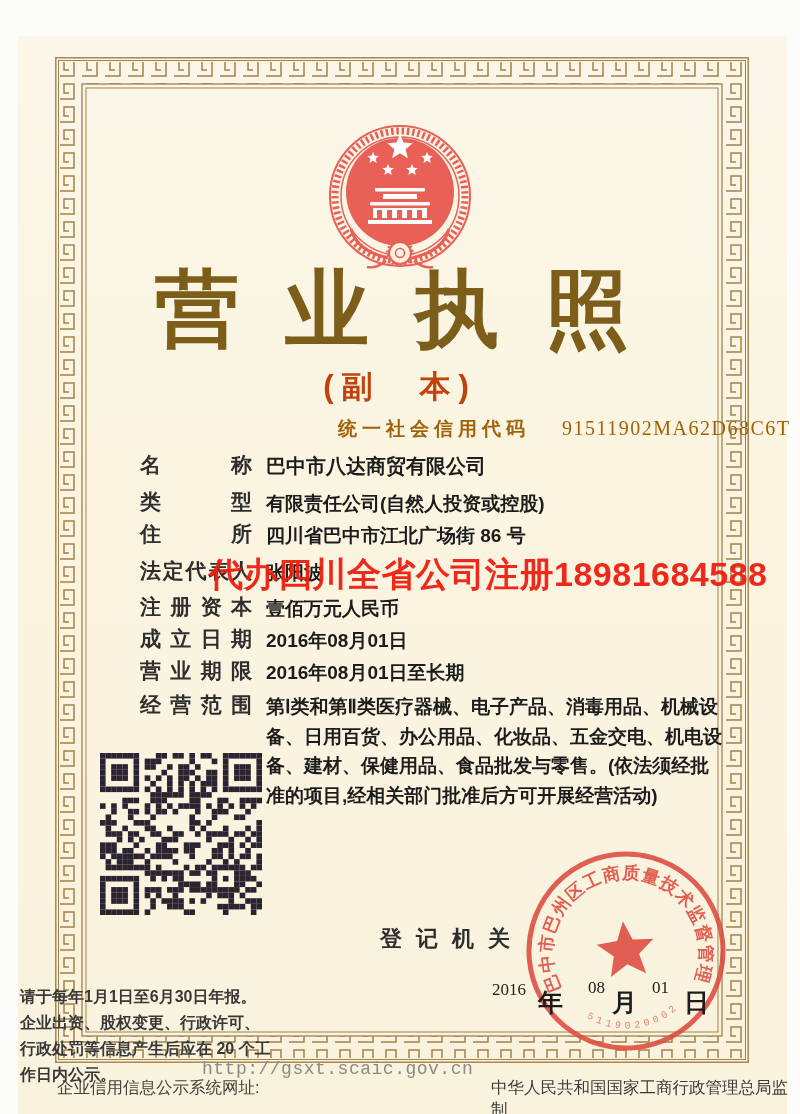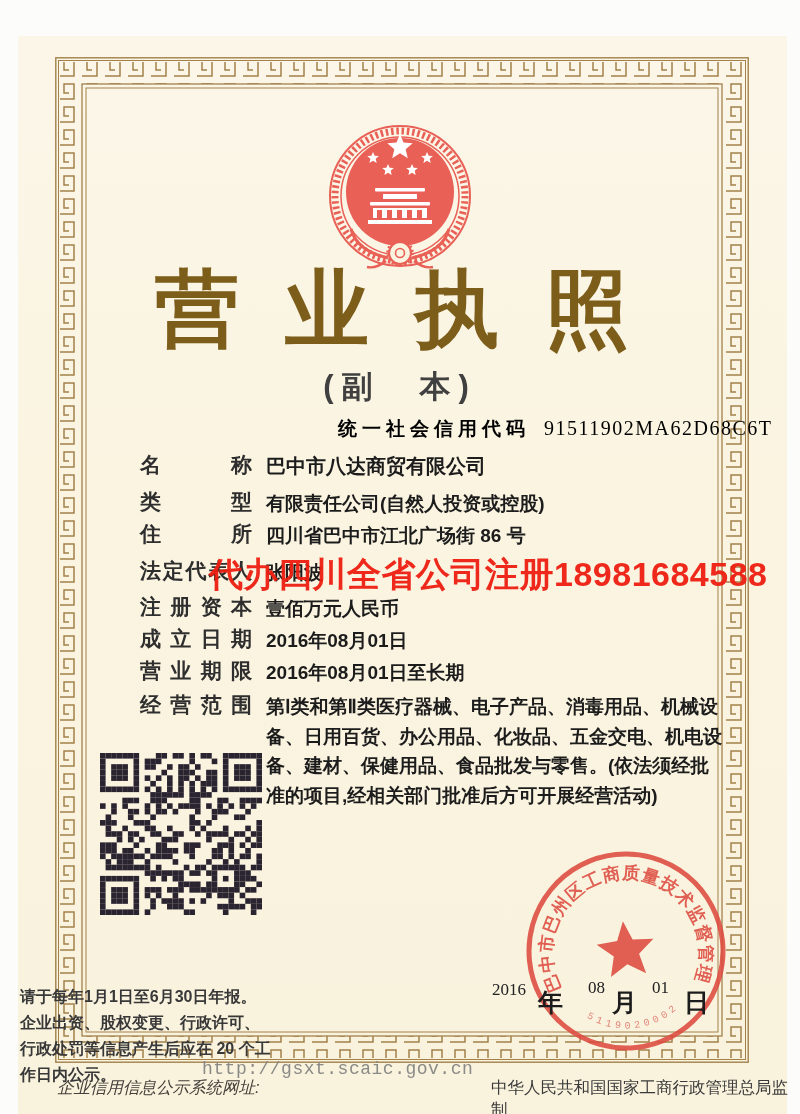--- a/index.html
+++ b/index.html
@@ -5,22 +5,22 @@
   html,body{margin:0;padding:0;}
   .page{position:relative;width:800px;height:1114px;background:#fcfcfa;overflow:hidden;
         font-family:"Liberation Sans",sans-serif;}
   .paper{position:absolute;left:18px;top:36px;right:13px;bottom:0;
          background:linear-gradient(180deg,#fbf6e8 0%,#faf4e1 40%,#f9f2dd 100%);}
   .frame{position:absolute;left:55px;top:57px;}
   .emblem{position:absolute;left:327px;top:110px;}
   .title{position:absolute;left:0;right:16px;top:267px;text-align:center;line-height:1;
          font-size:84px;font-weight:800;color:#7c5d1a;letter-spacing:46px;padding-left:46px;}
   .subtitle{position:absolute;left:0;right:0;top:366px;text-align:center;
-            font-size:31px;font-weight:700;color:#404040;letter-spacing:8px;}
-  .credit{position:absolute;left:338px;top:416px;display:flex;gap:14px;align-items:baseline;color:#000000;}
+            font-size:31px;font-weight:700;color:#c2410c;letter-spacing:8px;}
+  .credit{position:absolute;left:338px;top:416px;display:flex;gap:32px;align-items:baseline;color:#a16207;}
   .credit-label{font-size:19px;font-weight:700;letter-spacing:5px;}
   .credit-code{font-family:"Liberation Serif",serif;font-size:20px;font-weight:500;letter-spacing:1.5px;}
   .frow{position:absolute;left:140px;display:flex;}
   .flabel{flex:0 0 112px;width:112px;margin-right:14px;font-size:21px;font-weight:700;color:#2e2e2e;
           text-align:justify;text-align-last:justify;line-height:1.2;}
   .fvalue{width:462px;font-size:19px;font-weight:600;color:#1c1c1c;line-height:29.5px;}
   .f1{top:452px}.f2{top:489px}.f3{top:521px}.f4{top:558px}
   .f5{top:594px}.f6{top:626px}.f7{top:658px}.f8{top:692px}
   .f1 .fvalue{font-size:20px;}
   .f6 .fvalue,.f7 .fvalue{font-weight:700;}
@@ -31,21 +31,21 @@
              letter-spacing:14px;color:#2e2e2e;}
   .seal{position:absolute;left:520px;top:845px;opacity:.88;transform:rotate(-6deg);z-index:4;}
   .dateline{position:absolute;left:488px;top:974px;width:230px;height:48px;color:#1c1c1c;z-index:5;}
   .dateline span{position:absolute;white-space:nowrap;}
   .d-num{font-family:"Liberation Serif",serif;font-size:17px;color:#222;}
   .d-unit{font-size:25px;font-weight:700;}
   .dy{left:4px;top:6px}.du1{left:50px;top:12px}.dm{left:100px;top:4px}
   .du2{left:124px;top:12px}.dd{left:164px;top:4px}.du3{left:196px;top:12px}
   .notices{position:absolute;left:20px;top:984px;width:335px;font-size:16px;line-height:26px;
            color:#383838;z-index:5;font-weight:600;}
-  .site-label{position:absolute;left:57px;top:1077px;font-size:16.5px;color:#44403a;z-index:5;font-style:italic;}
+  .site-label{position:absolute;left:57px;top:1077px;font-size:16.5px;color:#44403a;z-index:5;}
   .site-url{position:absolute;left:202px;top:1050px;font-family:"Liberation Mono",monospace;
             font-size:18px;color:#8a8a86;letter-spacing:0.5px;z-index:5;margin-top:9px;}
   .issuer{position:absolute;left:491px;top:1077px;font-size:16.5px;color:#3a3a3a;z-index:5;}
 </style>
 </head>
 <body>
 
 <div class="page">
   <div class="paper"></div>
 
@@ -555,20 +555,21 @@
         <rect x="27.93" y="156.41" width="5.59" height="5.59"></rect>
         <rect x="33.52" y="156.41" width="5.59" height="5.59"></rect>
         <rect x="44.69" y="156.41" width="5.59" height="5.59"></rect>
         <rect x="83.79" y="156.41" width="5.59" height="5.59"></rect>
         <rect x="89.38" y="156.41" width="5.59" height="5.59"></rect>
         <rect x="122.90" y="156.41" width="5.59" height="5.59"></rect>
         <rect x="150.83" y="156.41" width="5.59" height="5.59"></rect>
       </g>
     </svg>
 
+  <div class="registrar">登记机关</div>
 
   <svg class="seal" width="212" height="212" viewBox="0 0 212 212">
     <defs>
       <path id="sealTextArc" d="M 38 137 A 74 74 0 1 1 174 137"></path>
       <path id="sealCodeArc" d="M 60 168 A 76 76 0 0 0 152 168"></path>
     </defs>
     <circle cx="106" cy="106" r="97" fill="none" stroke="#dd4b3f" stroke-width="5"></circle>
     <path d="M106 76 l7.8 19.2 20.7 1.5 -15.8 13.4 5 20.1 -17.7 -10.9 -17.7 10.9 5 -20.1 -15.8 -13.4 20.7 -1.5 Z" fill="#dd4b3f"></path>
     <text font-size="17.5" fill="#dd4b3f" letter-spacing="1.2" font-weight="700" font-family="Liberation Sans, sans-serif">
       <textPath href="#sealTextArc">巴中市巴州区工商质量技术监督管理局</textPath>

